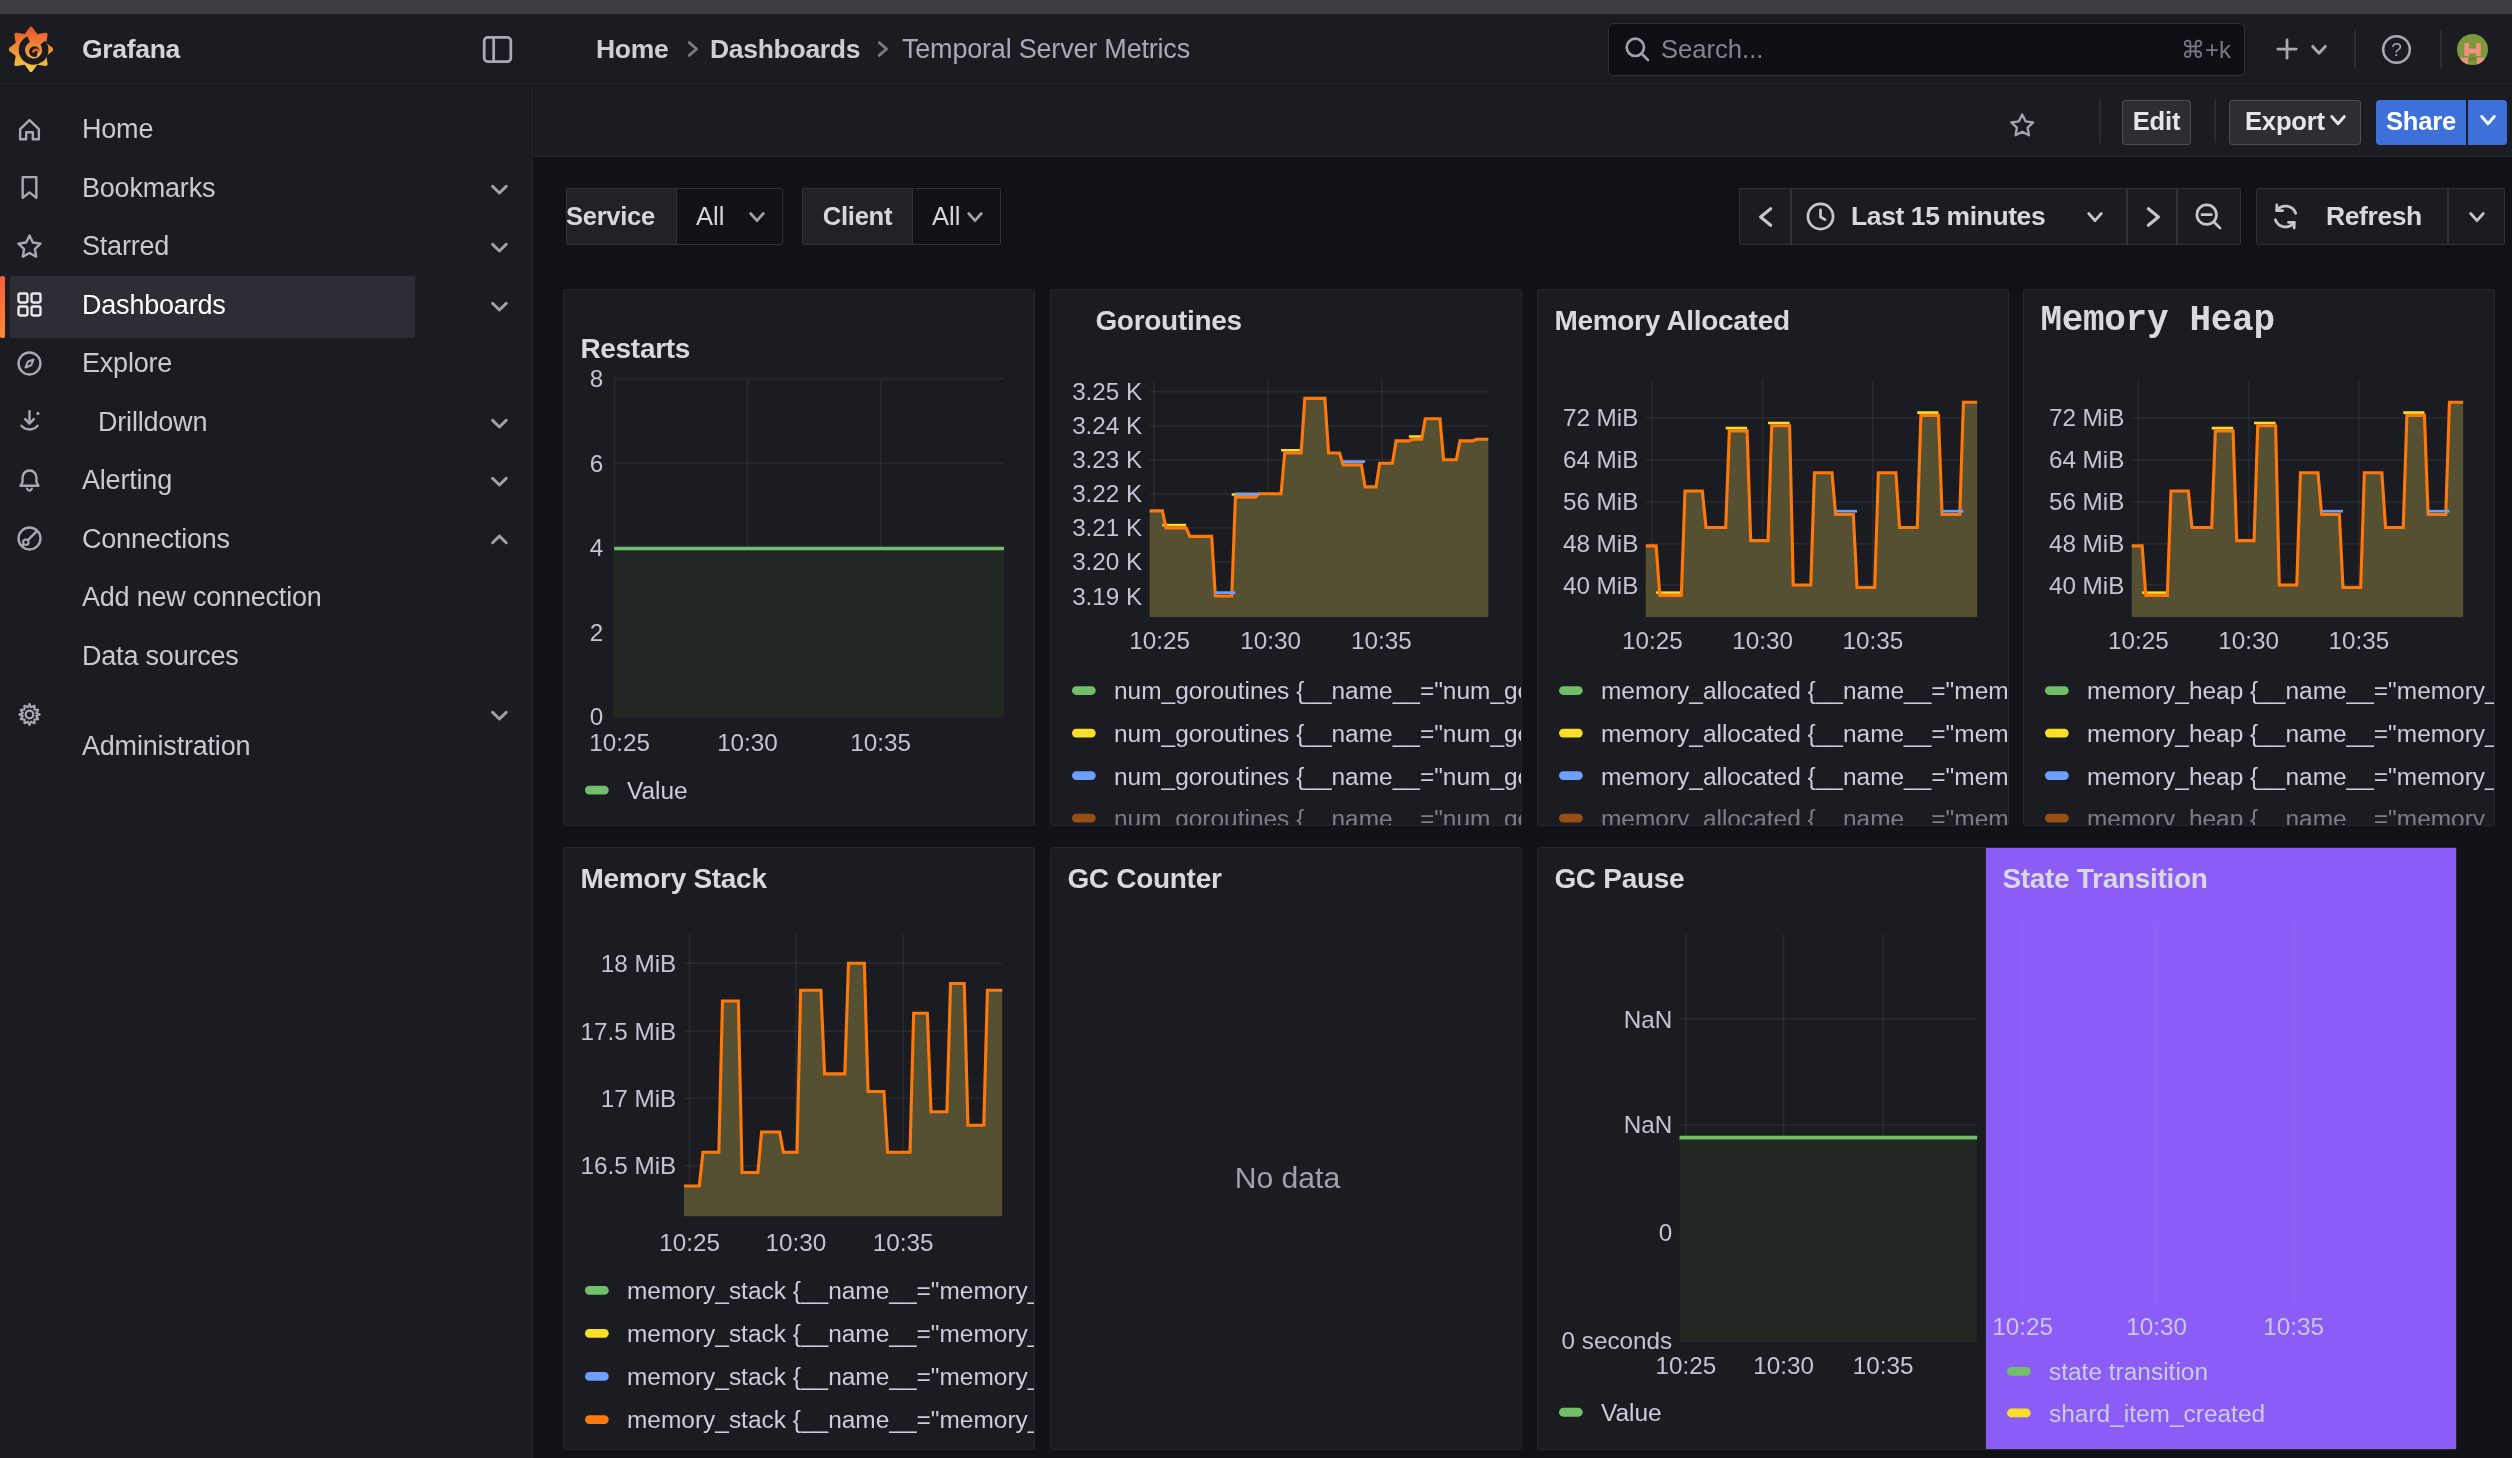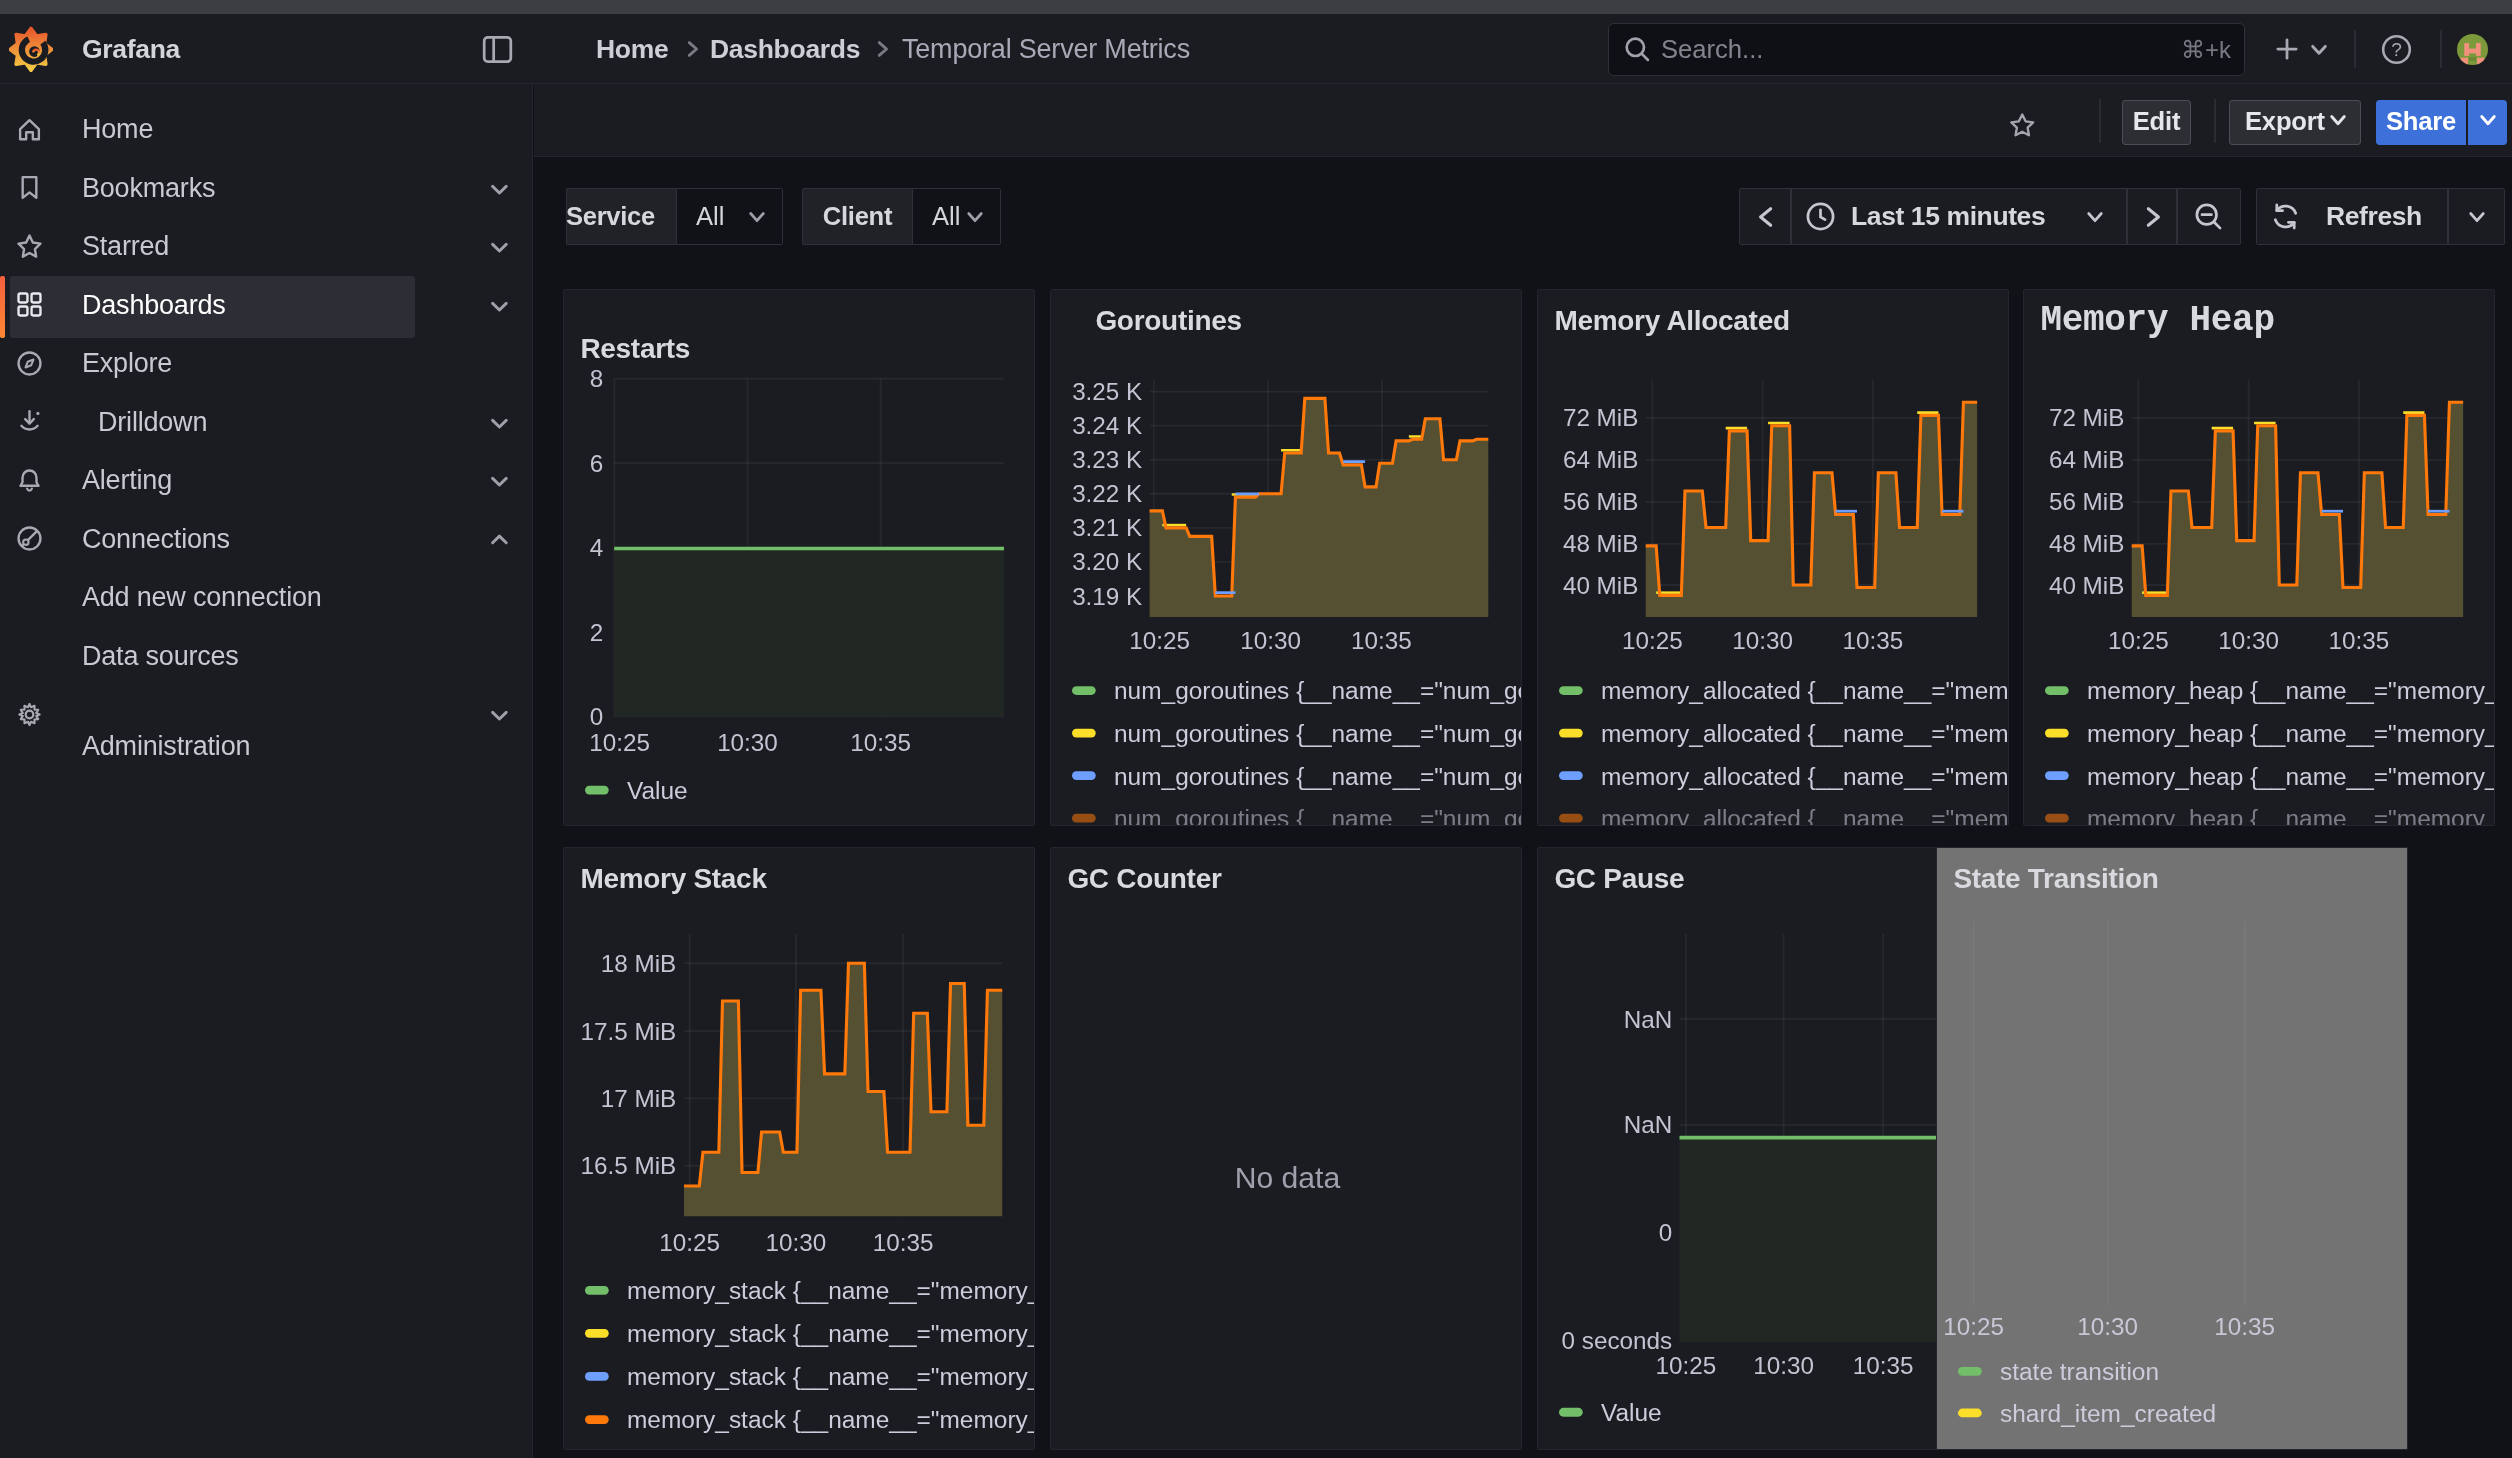--- a/index.html
+++ b/index.html
@@ -439,21 +439,21 @@
       <line x1="77.5" y1="158.5" x2="240.5" y2="158.5" stroke="#73BF69" stroke-width="2"></line>
       <text x="81" y="288.2" font-size="13.3" fill="rgba(204,204,220,0.95)" text-anchor="middle" font-family="Liberation Sans,sans-serif">10:25</text>
       <text x="134.5" y="288.2" font-size="13.3" fill="rgba(204,204,220,0.95)" text-anchor="middle" font-family="Liberation Sans,sans-serif">10:30</text>
       <text x="189" y="288.2" font-size="13.3" fill="rgba(204,204,220,0.95)" text-anchor="middle" font-family="Liberation Sans,sans-serif">10:35</text>
       <g opacity="1">
         <rect x="11.5" y="306.5" width="13" height="4.8" rx="2.4" fill="#73BF69"></rect>
         <text x="34.5" y="313.79999999999995" font-size="13.4" fill="#CCCCDC" font-family="Liberation Sans,sans-serif">Value</text>
       </g>
     </svg>
   </div>
-<div class="a" style="left:1936px;top:847px;width:472px;height:603px;background:#737373;border:0.9px solid #24262D;border-radius:1.8px;overflow:hidden;padding-left:31px;">
+<div class="a" style="left:1985px;top:847px;width:472px;height:603px;background:#8b5cf6;border:0.9px solid #24262D;border-radius:1.8px;overflow:hidden;padding-left:31px;">
     <div style="position:absolute;left:16.4px;top:12px;font-size:28px;font-weight:600;letter-spacing:-0.3px;color:#D9DADF;line-height:38px;white-space:nowrap;">State Transition</div>
     <svg style="position:absolute;left:0;top:0;" width="472" height="603" viewBox="0 0 258.5 330" fill="none">
       <line x1="20.1" y1="40" x2="20.1" y2="250.5" stroke="rgba(204,204,220,0.065)" stroke-width="1"></line>
       <line x1="93.5" y1="40" x2="93.5" y2="250.5" stroke="rgba(204,204,220,0.065)" stroke-width="1"></line>
       <line x1="168.5" y1="40" x2="168.5" y2="250.5" stroke="rgba(204,204,220,0.065)" stroke-width="1"></line>
       <text x="20.1" y="266.7" font-size="13.3" fill="rgba(204,204,220,0.95)" text-anchor="middle" font-family="Liberation Sans,sans-serif">10:25</text>
       <text x="93.5" y="266.7" font-size="13.3" fill="rgba(204,204,220,0.95)" text-anchor="middle" font-family="Liberation Sans,sans-serif">10:30</text>
       <text x="168.5" y="266.7" font-size="13.3" fill="rgba(204,204,220,0.95)" text-anchor="middle" font-family="Liberation Sans,sans-serif">10:35</text>
       <g opacity="1">
         <rect x="11.5" y="284.1" width="13" height="4.8" rx="2.4" fill="#73BF69"></rect>

